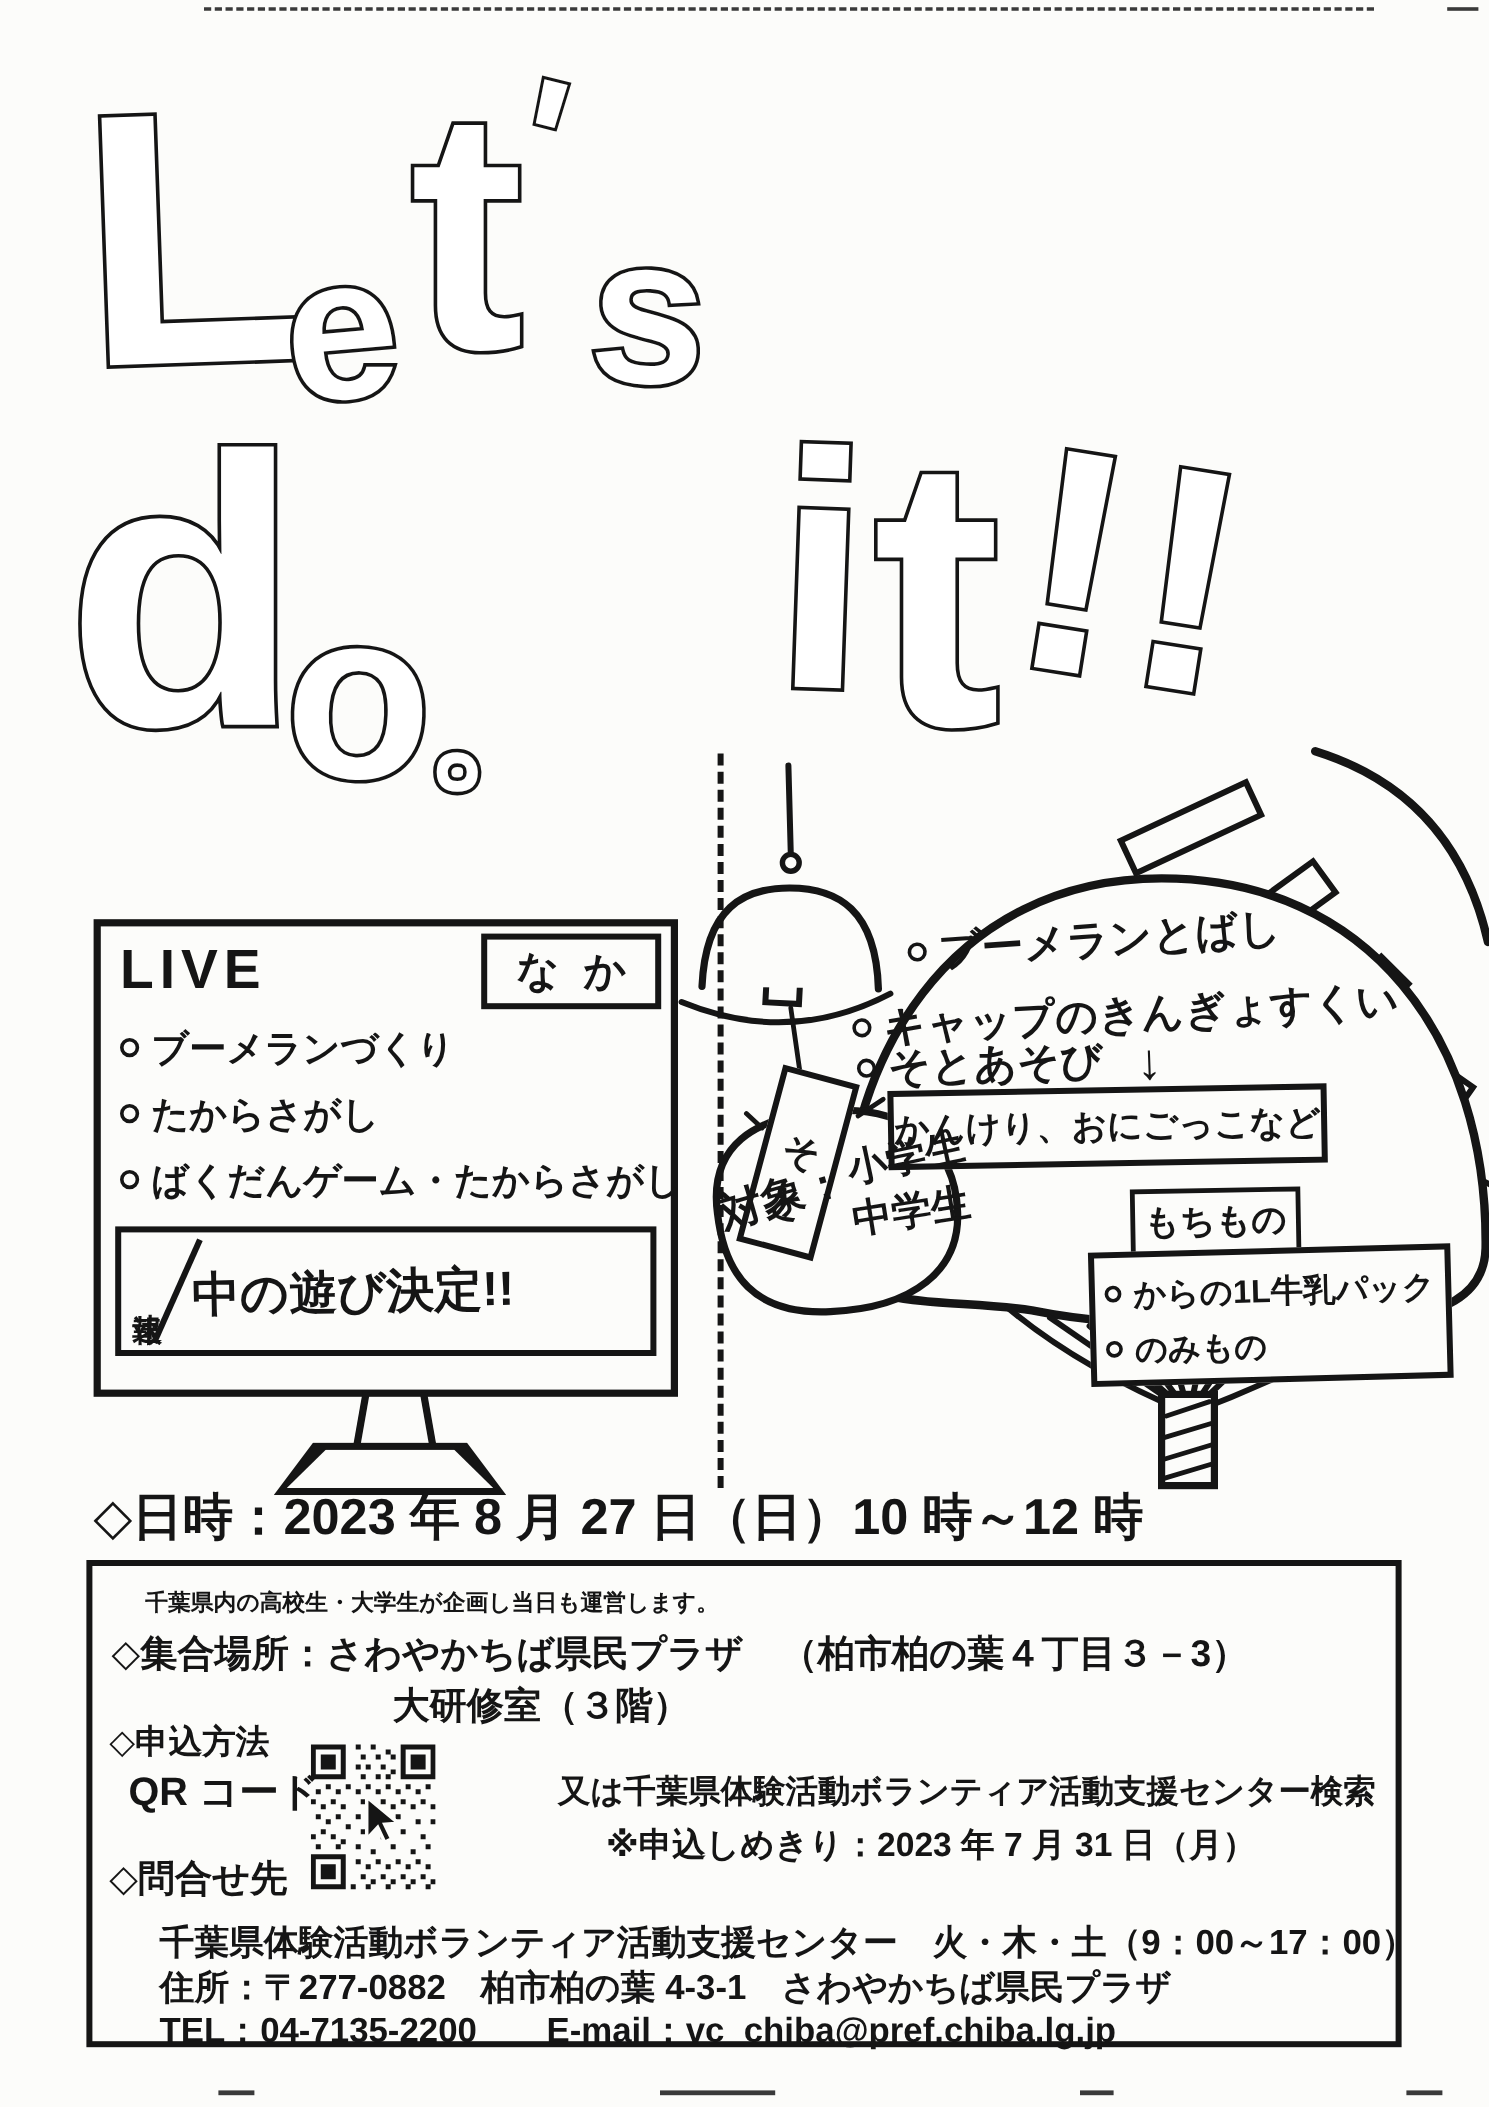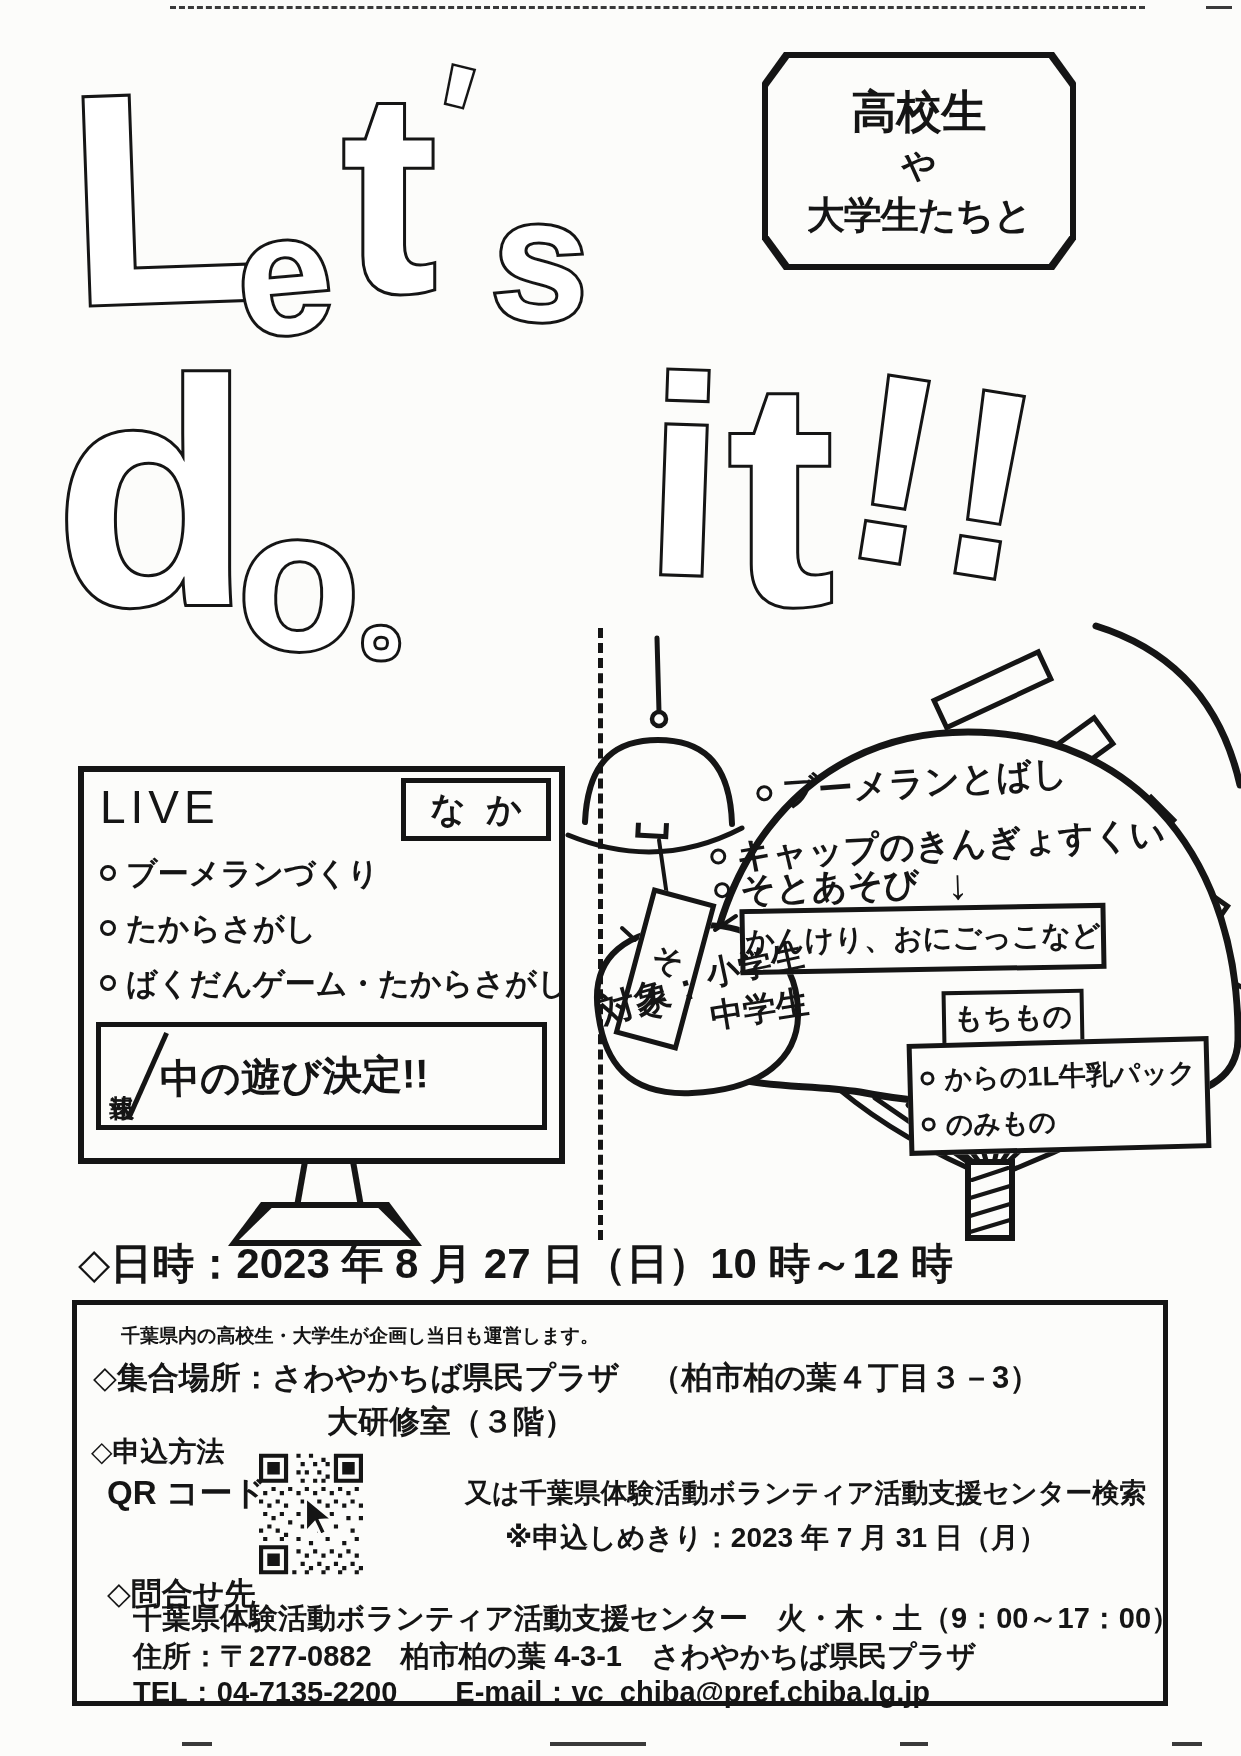--- a/index.html
+++ b/index.html
@@ -28,21 +28,21 @@
             align-items:center;justify-content:center;gap:1px;font-weight:800;text-align:center;}
   .bl1{font-size:45px;} .bl2{font-size:34px;} .bl3{font-size:38px;letter-spacing:-1px;}
   
   .dash-top{left:170px;top:6px;width:975px;border-top:3px dashed #3a3a3a;height:0;}
   .dash-top2{left:1206px;top:6px;width:26px;border-top:3px solid #3a3a3a;height:0;}
   .bdash{top:1742px;border-top:4px solid #3a3a3a;height:0;}
   
   .divider{left:598px;top:628px;height:612px;width:0;border-left:5px dashed #151515;}
   
   .monitor{left:78px;top:766px;width:487px;height:398px;border:6px solid #151515;box-sizing:border-box;background:#fcfcfa;}
-  .live-title{position:absolute;left:16px;top:8px;font-size:46px;font-weight:400;letter-spacing:5px;}
+  .live-title{position:absolute;left:16px;top:8px;font-size:46px;font-weight:700;letter-spacing:5px;}
   .naka-tag{position:absolute;right:8px;top:6px;border:5px solid #151515;font-size:35px;font-weight:800;
             letter-spacing:20px;padding:3px 4px 3px 24px;white-space:nowrap;}
   .live-items{position:absolute;left:16px;top:74px;}
   .live-item{font-size:31px;font-weight:800;line-height:55px;white-space:nowrap;}
   .bul{display:inline-block;width:10px;height:10px;border:3px solid #151515;border-radius:50%;
        margin:0 10px 5px 0;vertical-align:middle;}
   .bul-s{width:8px;height:8px;border-width:3px;}
   .flash{position:absolute;left:12px;right:12px;top:250px;height:98px;border:5px solid #151515;
          display:flex;align-items:center;padding:0 4px;box-sizing:content-box;}
   .flash-label{writing-mode:vertical-rl;text-orientation:upright;font-size:25px;font-weight:800;
@@ -85,21 +85,21 @@
   .info-box{left:72px;top:1300px;width:1096px;height:406px;border:5px solid #151515;box-sizing:border-box;background:#fcfcfa;}
   .ib{position:absolute;font-weight:800;white-space:nowrap;}
   .ib-intro{left:44px;top:18px;font-size:19px;}
   .ib-place{left:16px;top:52px;font-size:31px;}
   .ib-room{left:250px;top:96px;font-size:31px;}
   .ib-apply{left:14px;top:128px;font-size:28px;}
   .ib-qrlabel{left:30px;top:166px;font-size:33px;font-weight:700;}
   .ib-qr{left:182px;top:148px;width:104px;height:122px;}
   .ib-alt{left:388px;top:170px;font-size:27px;}
   .ib-deadline{left:428px;top:214px;font-size:28px;}
-  .ib-contact{left:14px;top:268px;font-size:31px;margin-left:16px;}
+  .ib-contact{left:14px;top:240px;font-size:31px;}
   .ib-cname{left:56px;top:294px;font-size:29px;}
   .ib-caddr{left:56px;top:332px;font-size:29px;}
   .ib-ctel{left:56px;top:368px;font-size:29px;}
   svg .st{stroke:#151515;fill:none;stroke-linecap:round;}
   svg .stw{stroke:#151515;fill:#fcfcfa;stroke-linecap:round;}
 </style>
 </head>
 <body>
 
 <div class="page">
@@ -121,27 +121,20 @@
 
   <div class="abs word2">
     <span class="ol l-d">d</span>
     <span class="ol l-o">o</span>
     <span class="ol l-per">。</span>
     <span class="ol l-i">i</span>
     <span class="ol l-t2">t</span>
     <span class="ol l-ex">!!</span>
   </div>
 
-  <div class="abs badge clip8">
-    <div class="badge-in clip8">
-      <div class="bl1">高校生</div>
-      <div class="bl2">や</div>
-      <div class="bl3">大学生たちと</div>
-    </div>
-  </div>
 
   <svg class="abs" style="left:540px;top:600px;" width="701" height="740" viewBox="0 0 701 740">
 
     <path class="st" stroke-width="7" d="M 556,26 Q 672,62 700,185"></path>
 
     <g>
       <rect class="stw" stroke-width="5" x="395" y="75" width="115" height="30" transform="rotate(-25 452 90)"></rect>
       <rect class="stw" stroke-width="5" x="455" y="150" width="120" height="32" transform="rotate(-36 515 166)"></rect>
       <rect class="stw" stroke-width="5" x="520" y="235" width="120" height="32" transform="rotate(-45 580 251)"></rect>
       <rect class="stw" stroke-width="5" x="585" y="330" width="115" height="30" transform="rotate(-55 642 345)"></rect>

